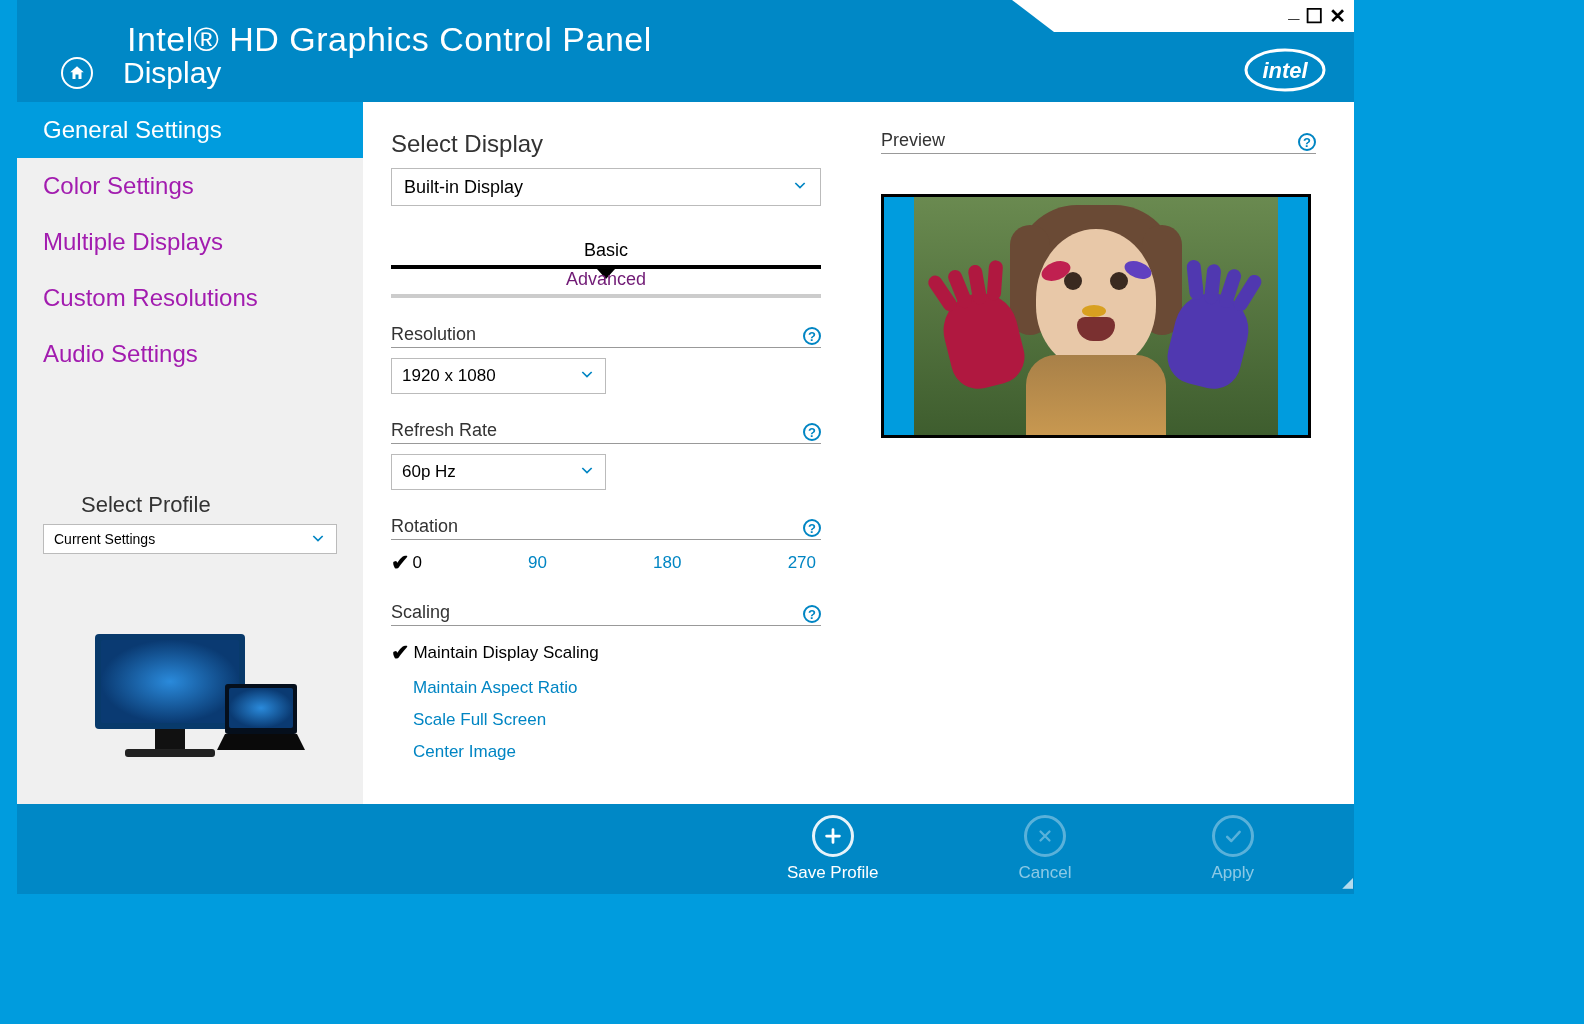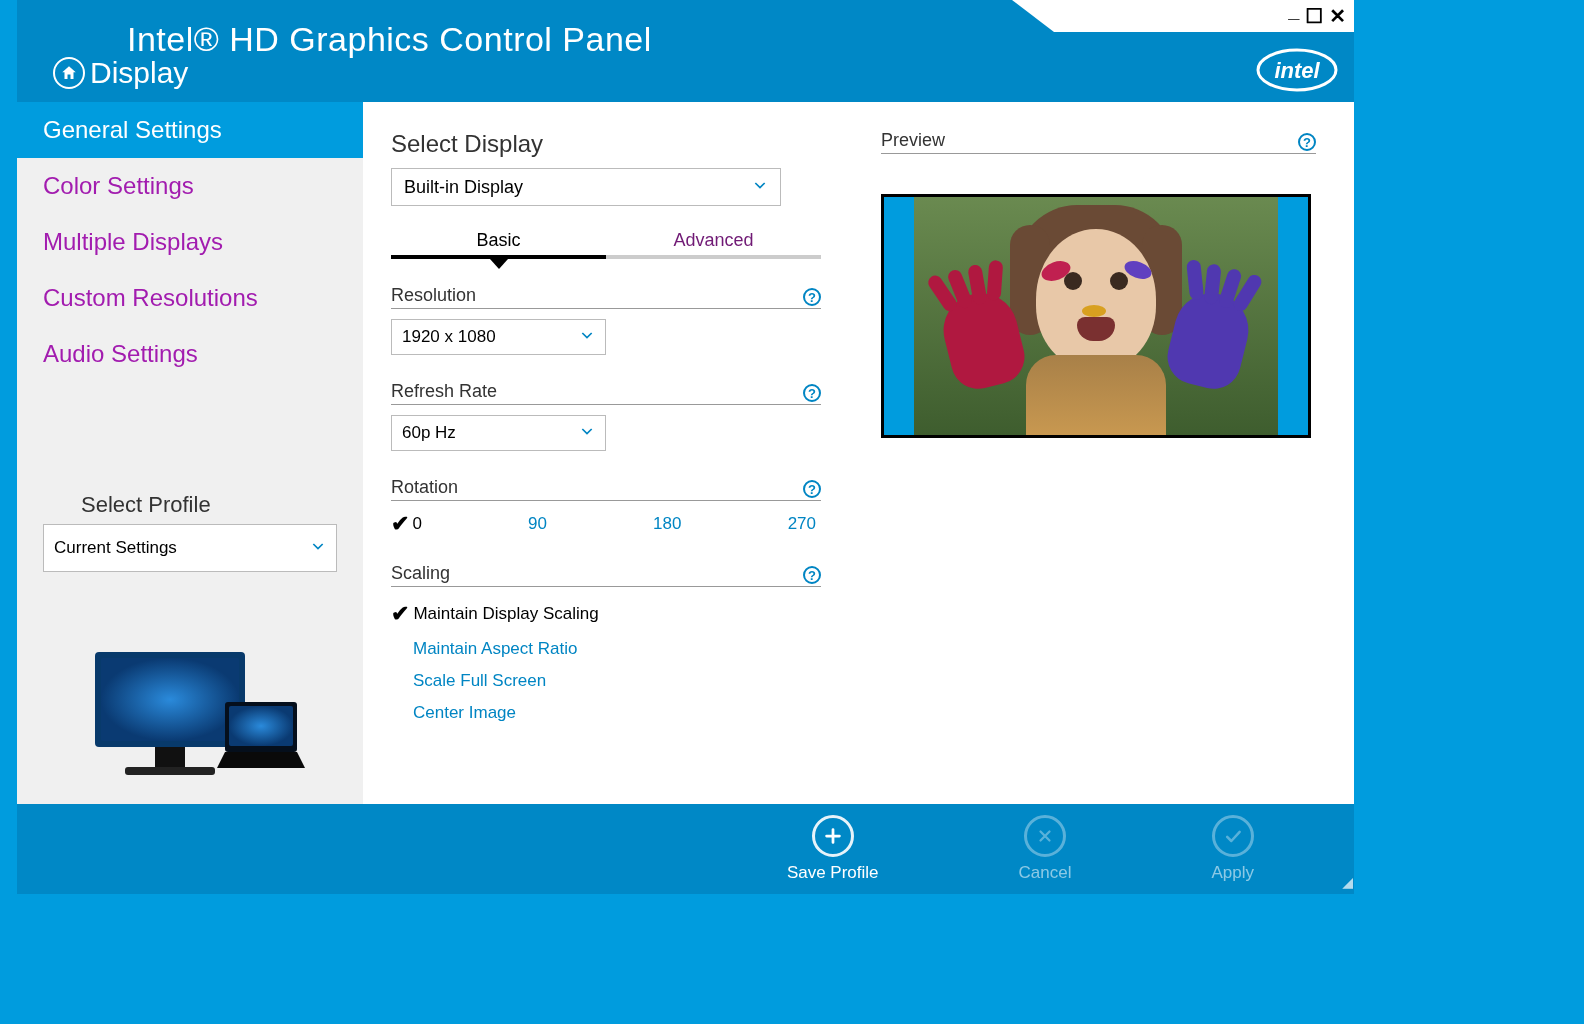--- a/index.html
+++ b/index.html
@@ -4,50 +4,50 @@
   <style>
     * { margin: 0; padding: 0; box-sizing: border-box; font-family: "Segoe UI", "Segoe UI Light", Arial, sans-serif; }
     body { background: #fff; width: 1584px; height: 1024px; overflow: hidden; position: relative; }
 
     .outer-frame { background: #009cde; padding: 0 0 0 17px; height: 100%; position: relative; }
     .window { background: #fff; width: 1337px; height: 894px; position: relative; }
 
     
     .titlebar { background: #0088c6; height: 102px; position: relative; }
     .title-text { color: #fff; font-size: 34px; font-weight: 300; position: absolute; left: 110px; top: 20px; letter-spacing: 0.5px;}
-    .breadcrumb-row { position: absolute; left: 36px; top: 56px; display: flex; align-items: center; gap: 5px; justify-content: flex-end; }
+    .breadcrumb-row { position: absolute; left: 44px; top: 56px; display: flex; align-items: center; gap: 30px; justify-content: flex-end; }
     .home-btn { width: 32px; height: 32px; border: 2px solid #fff; border-radius: 50%; display:flex; align-items:center; justify-content:center; cursor:pointer;}
     .home-btn svg { width: 18px; height: 18px; fill:#fff;}
     .breadcrumb-label { color: #fff; font-size: 30px; font-weight: 300;}
-    .intel-logo { position: absolute; right: 16px; top: 48px; }
+    .intel-logo { position: absolute; right: 28px; top: 48px; }
     .titlebar-corner { position:absolute; right:0; top:0; width:300px; height:32px; background:#fff;}
     .titlebar-corner::before{content:"";position:absolute;left:-42px;top:0;border-top:32px solid #fff;border-left:42px solid transparent;}
     .win-controls { position:absolute; right:8px; top:4px; display:flex; gap:6px; align-items:center;}
     .win-controls span{font-size:20px; font-weight:bold; cursor:pointer; font-family: Arial;}
     .win-min{position:relative; top:-6px;}
 
     
     .body { display:flex; height: calc(100% - 102px - 90px); justify-content: flex-end; }
     .sidebar { width: 346px; background: #f0f0f0; padding-top: 0; display:flex; flex-direction:column;}
     .sidebar-item { padding: 14px 26px; font-size: 24px; color:#a21caf; cursor:pointer; font-weight: 400;}
     .sidebar-item.active { background:#009cde; color:#fff;}
     .profile-block{ margin-top:110px; padding: 0 26px;}
     .profile-label{ font-size:22px; color:#333; font-weight:300; margin-bottom:6px;margin-left:38px;}
-    .profile-select{ border:1px solid #bbb; background:#fff; height:48px; display:flex; align-items:center; justify-content:space-between; padding:0 10px; font-size:17px; cursor:pointer;}
+    .profile-select{ border:1px solid #bbb; background:#fff; height:30px; display:flex; align-items:center; justify-content:space-between; padding:0 10px; font-size:14px; cursor:pointer;}
     .monitors-image{ margin-top: 70px; align-self:center; }
 
     .main { flex:1; padding: 28px 38px 0 28px; display:flex; gap: 60px;}
     .col-left{ width: 430px; }
     .col-right{ flex:1; }
 
     .section-title { font-size: 24px; color:#333; font-weight:300; margin-bottom:10px;}
-    .display-select { border:1px solid #bbb; height:38px; display:flex; align-items:center; justify-content:space-between; padding:0 12px; font-size:18px; width: 390px; cursor:pointer;}
+    .display-select { border:1px solid #bbb; height:38px; display:flex; align-items:center; justify-content:space-between; padding:0 12px; font-size:18px; width: 430px; cursor:pointer;}
     .chev{ color:#0085c3;}
 
-    .tabs { display:flex; margin-top: 24px; width: 430px;}
+    .tabs { display:flex; margin-top: 34px; width: 430px; flex-direction: column;}
     .tab { flex:1; text-align:center; padding-bottom:8px; font-size:18px; cursor:pointer; position:relative;}
     .tab.basic{ color:#000;}
     .tab.basic::after{content:"";position:absolute;left:0;right:0;bottom:0;height:4px;background:#000;}
     .tab.basic .tri{position:absolute;left:50%;bottom:-10px;transform:translateX(-50%);width:0;height:0;border-left:9px solid transparent;border-right:9px solid transparent;border-top:10px solid #000;}
     .tab.adv{ color:#701a75;}
     .tab.adv::after{content:"";position:absolute;left:0;right:0;bottom:0;height:4px;background:#ccc;}
 
     .field-block{ margin-top: 26px;}
     .field-head{ display:flex; justify-content:space-between; align-items:flex-end; border-bottom:1px solid #999; padding-bottom:2px;}
     .field-label{ font-size:18px; color:#333; font-weight:300;}

